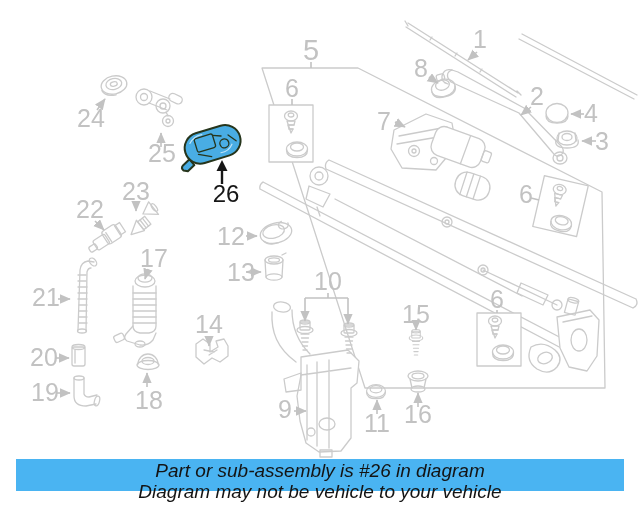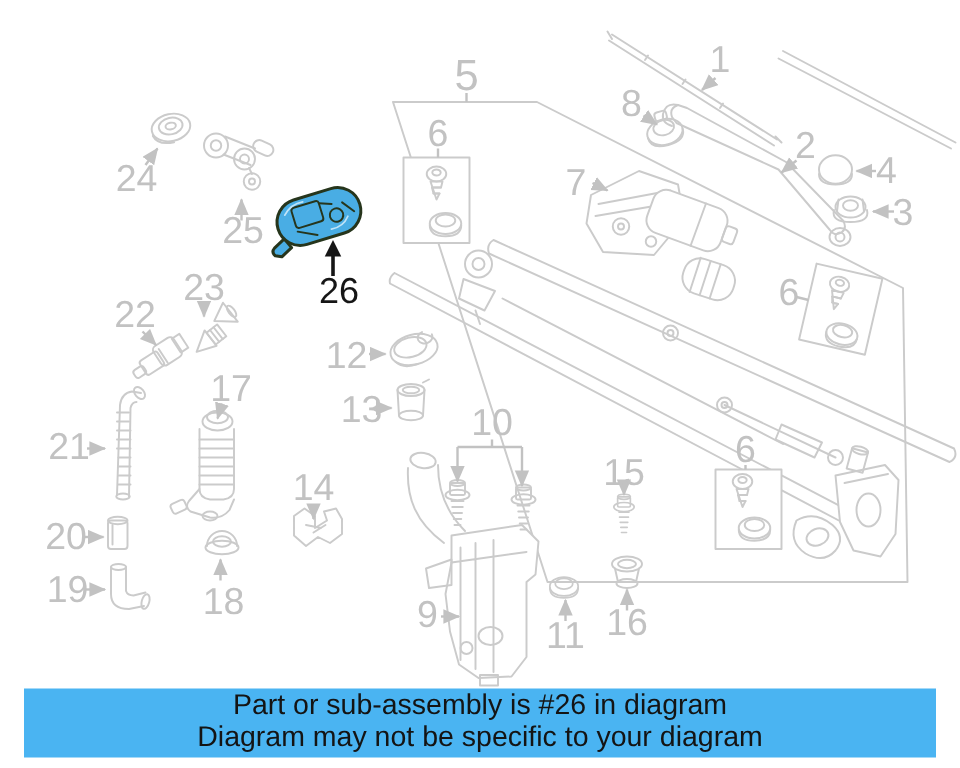--- a/index.html
+++ b/index.html
@@ -12,23 +12,23 @@
                  font-family:"Liberation Sans","DejaVu Sans",sans-serif; }
   text.callout.big { font-size:29px; }
   text.callout.black { fill:var(--callout-black); font-size:24px; }
   .aline { stroke:var(--callout-gray); stroke-width:1.6; fill:none; }
   #ah polygon { fill:var(--callout-gray); stroke:none; }
   .hl-fill { fill:var(--highlight-fill); stroke:var(--highlight-outline); stroke-width:2; stroke-linejoin:round; }
   .hl-line { stroke:var(--highlight-outline); fill:none; stroke-width:1.3; stroke-linecap:round; }
   .hl-light { stroke:#bfe3f7; fill:none; stroke-width:1.2; stroke-linecap:round; }
   .black-arrow { fill:var(--callout-black); }
   .black-arrow-line { stroke:var(--callout-black); stroke-width:2.4; }
-  .banner { position:absolute; left:16px; top:459px; width:608px; height:46px;
+  .banner { position:absolute; left:16px; top:459px; width:608px; height:32px;
             background:var(--banner-bg); color:var(--banner-text); text-align:center;
-            font-size:19px; line-height:21px; padding-top:1px; box-sizing:border-box; }
+            font-size:19px; line-height:21px; padding-top:1px; box-sizing:border-box;font-style:italic; }
 </style>
 </head>
 <body>
 
 <div class="stage">
 <svg width="640" height="512" viewBox="0 0 640 512">
   <defs>
     <marker id="ah" markerWidth="9" markerHeight="8" refX="6.5" refY="3" orient="auto">
       <polygon points="0,0 7,3 0,6"></polygon>
     </marker>
@@ -342,15 +342,15 @@
       <path class="hl-light" d="M191,137 q6,-6 14,-5 M218,155 q8,1 13,-5"></path>
     </g>
     <line class="black-arrow-line" x1="222" y1="184" x2="222" y2="169"></line>
     <polygon class="black-arrow" points="222,160 216.5,171 227.5,171"></polygon>
     <text class="callout black" x="226" y="202">26</text>
   </g>
 </svg>
 
 <div class="banner">
   <div>Part or sub-assembly is #26 in diagram</div>
-  <div>Diagram may not be specific to your diagram</div>
+  <div>Diagram may not be vehicle to your vehicle</div>
 </div>
 </div>
 
 </body></html>

